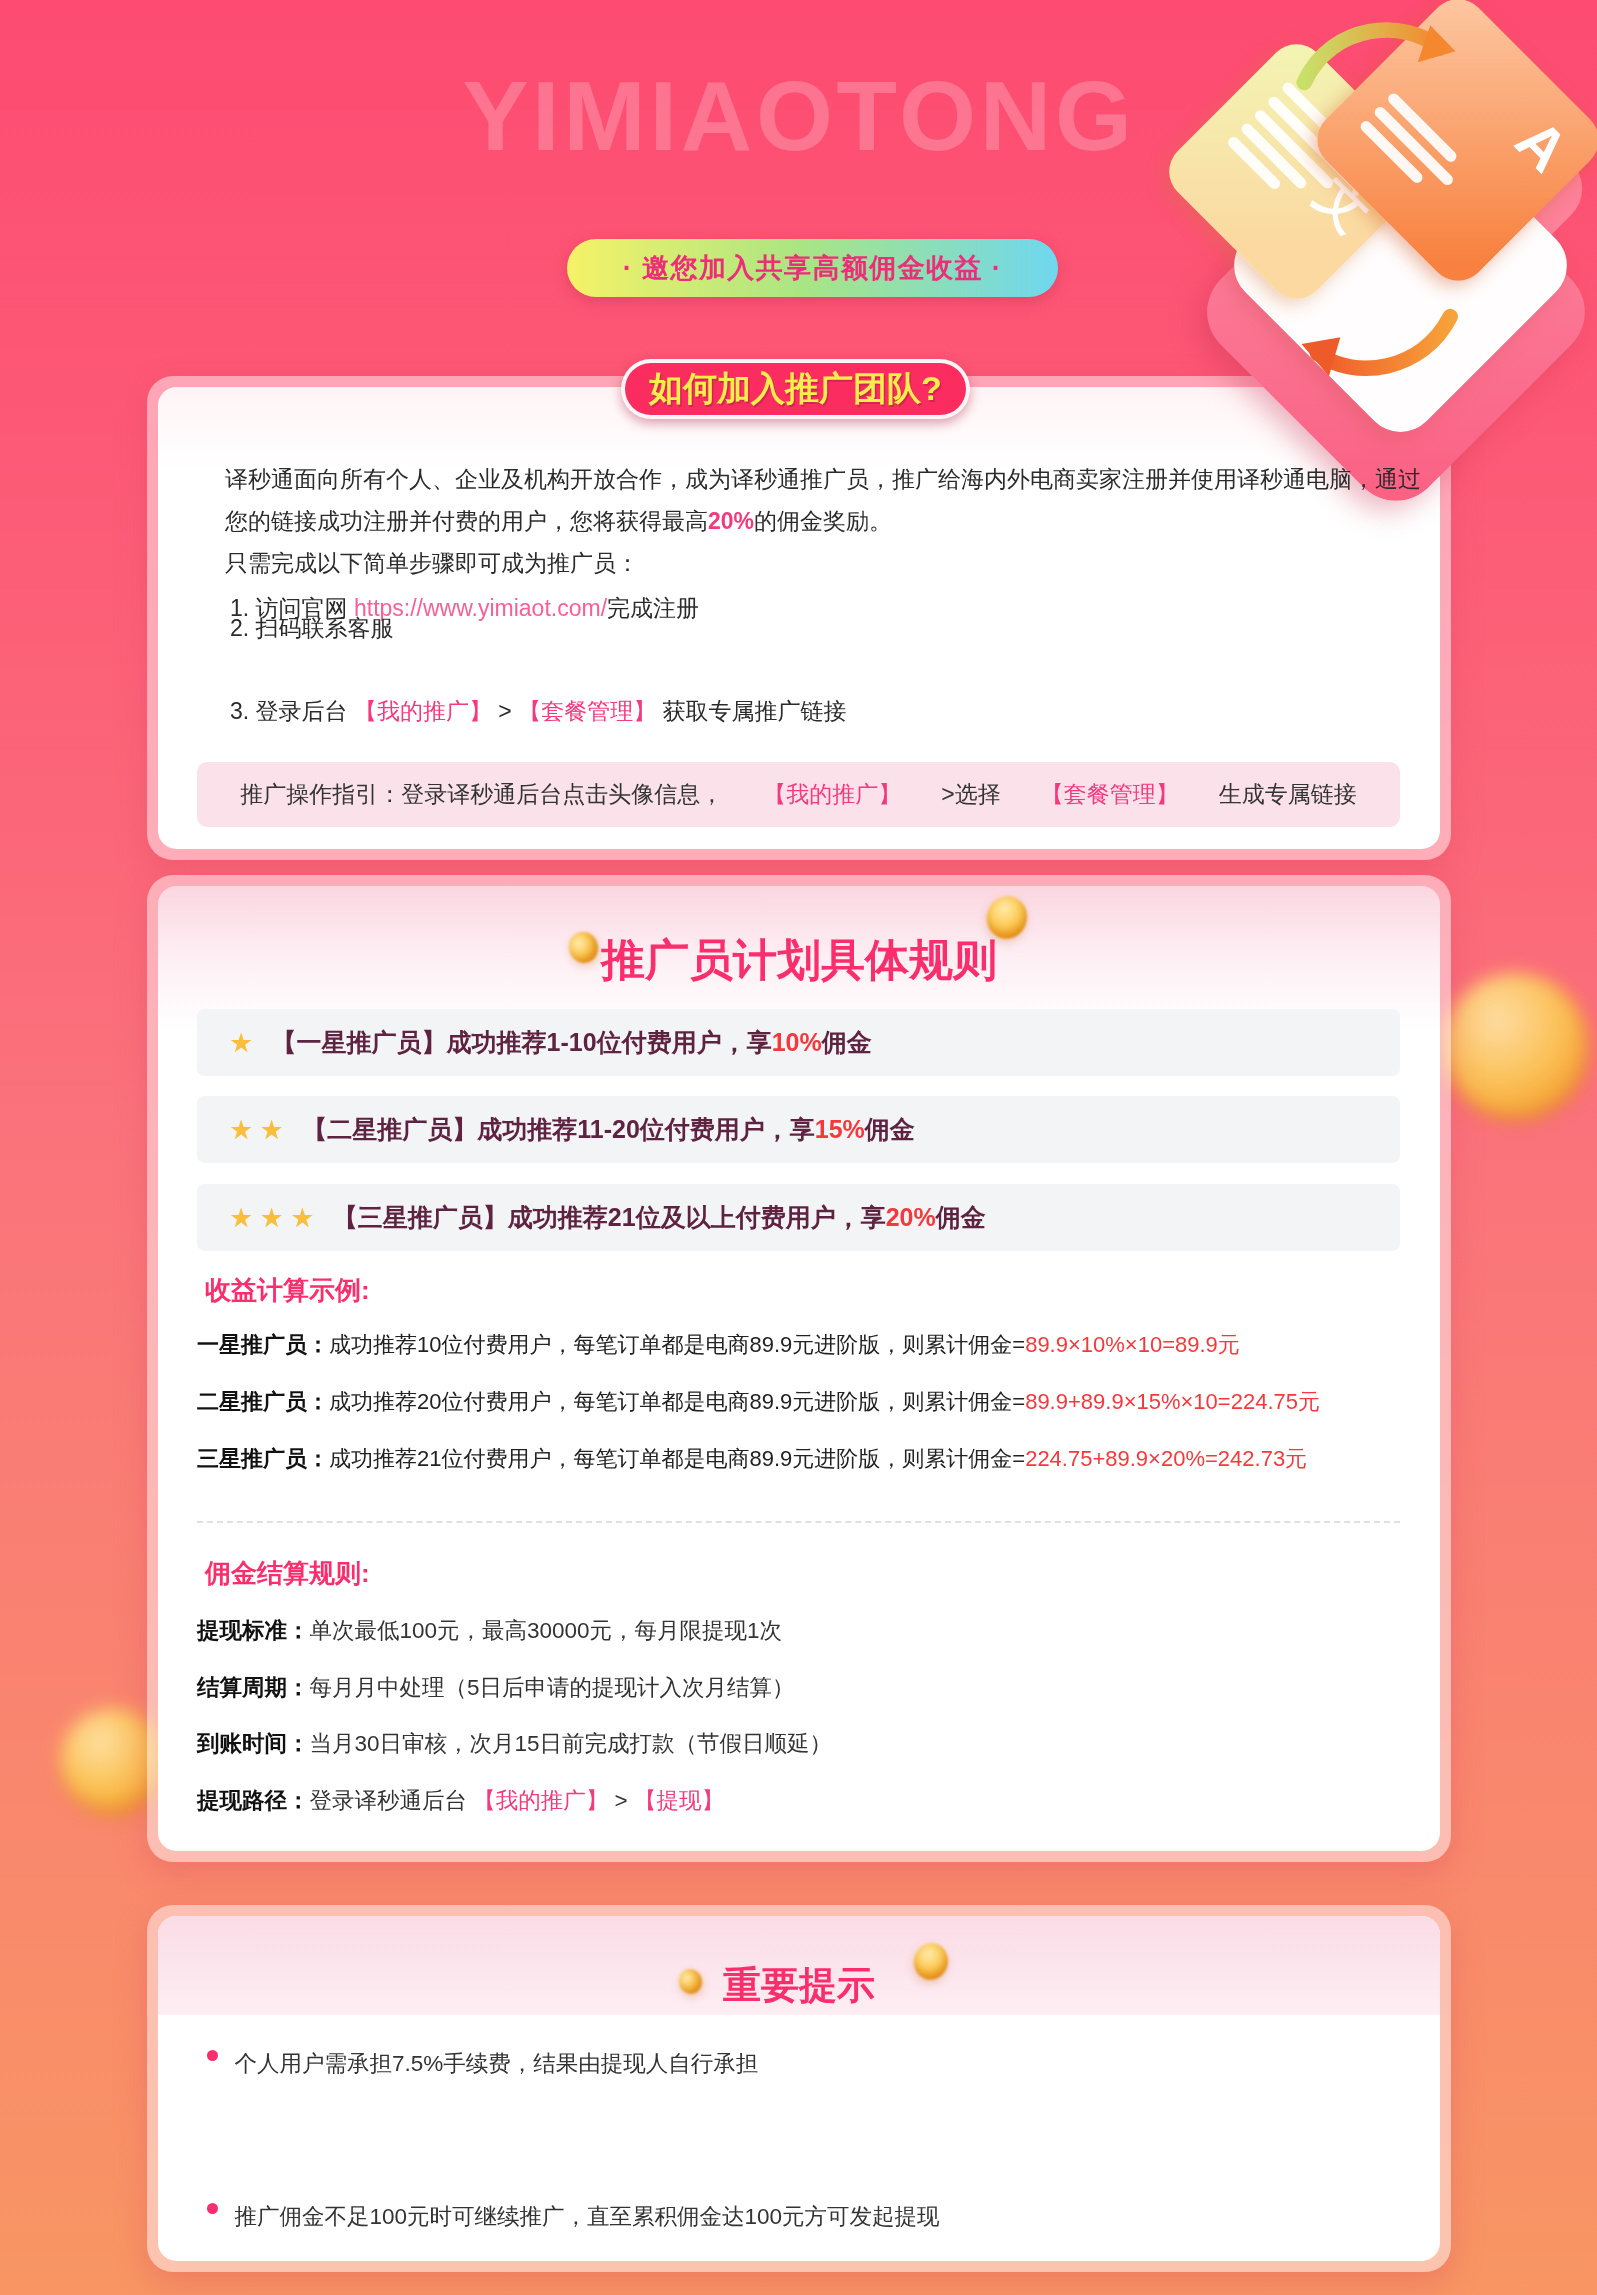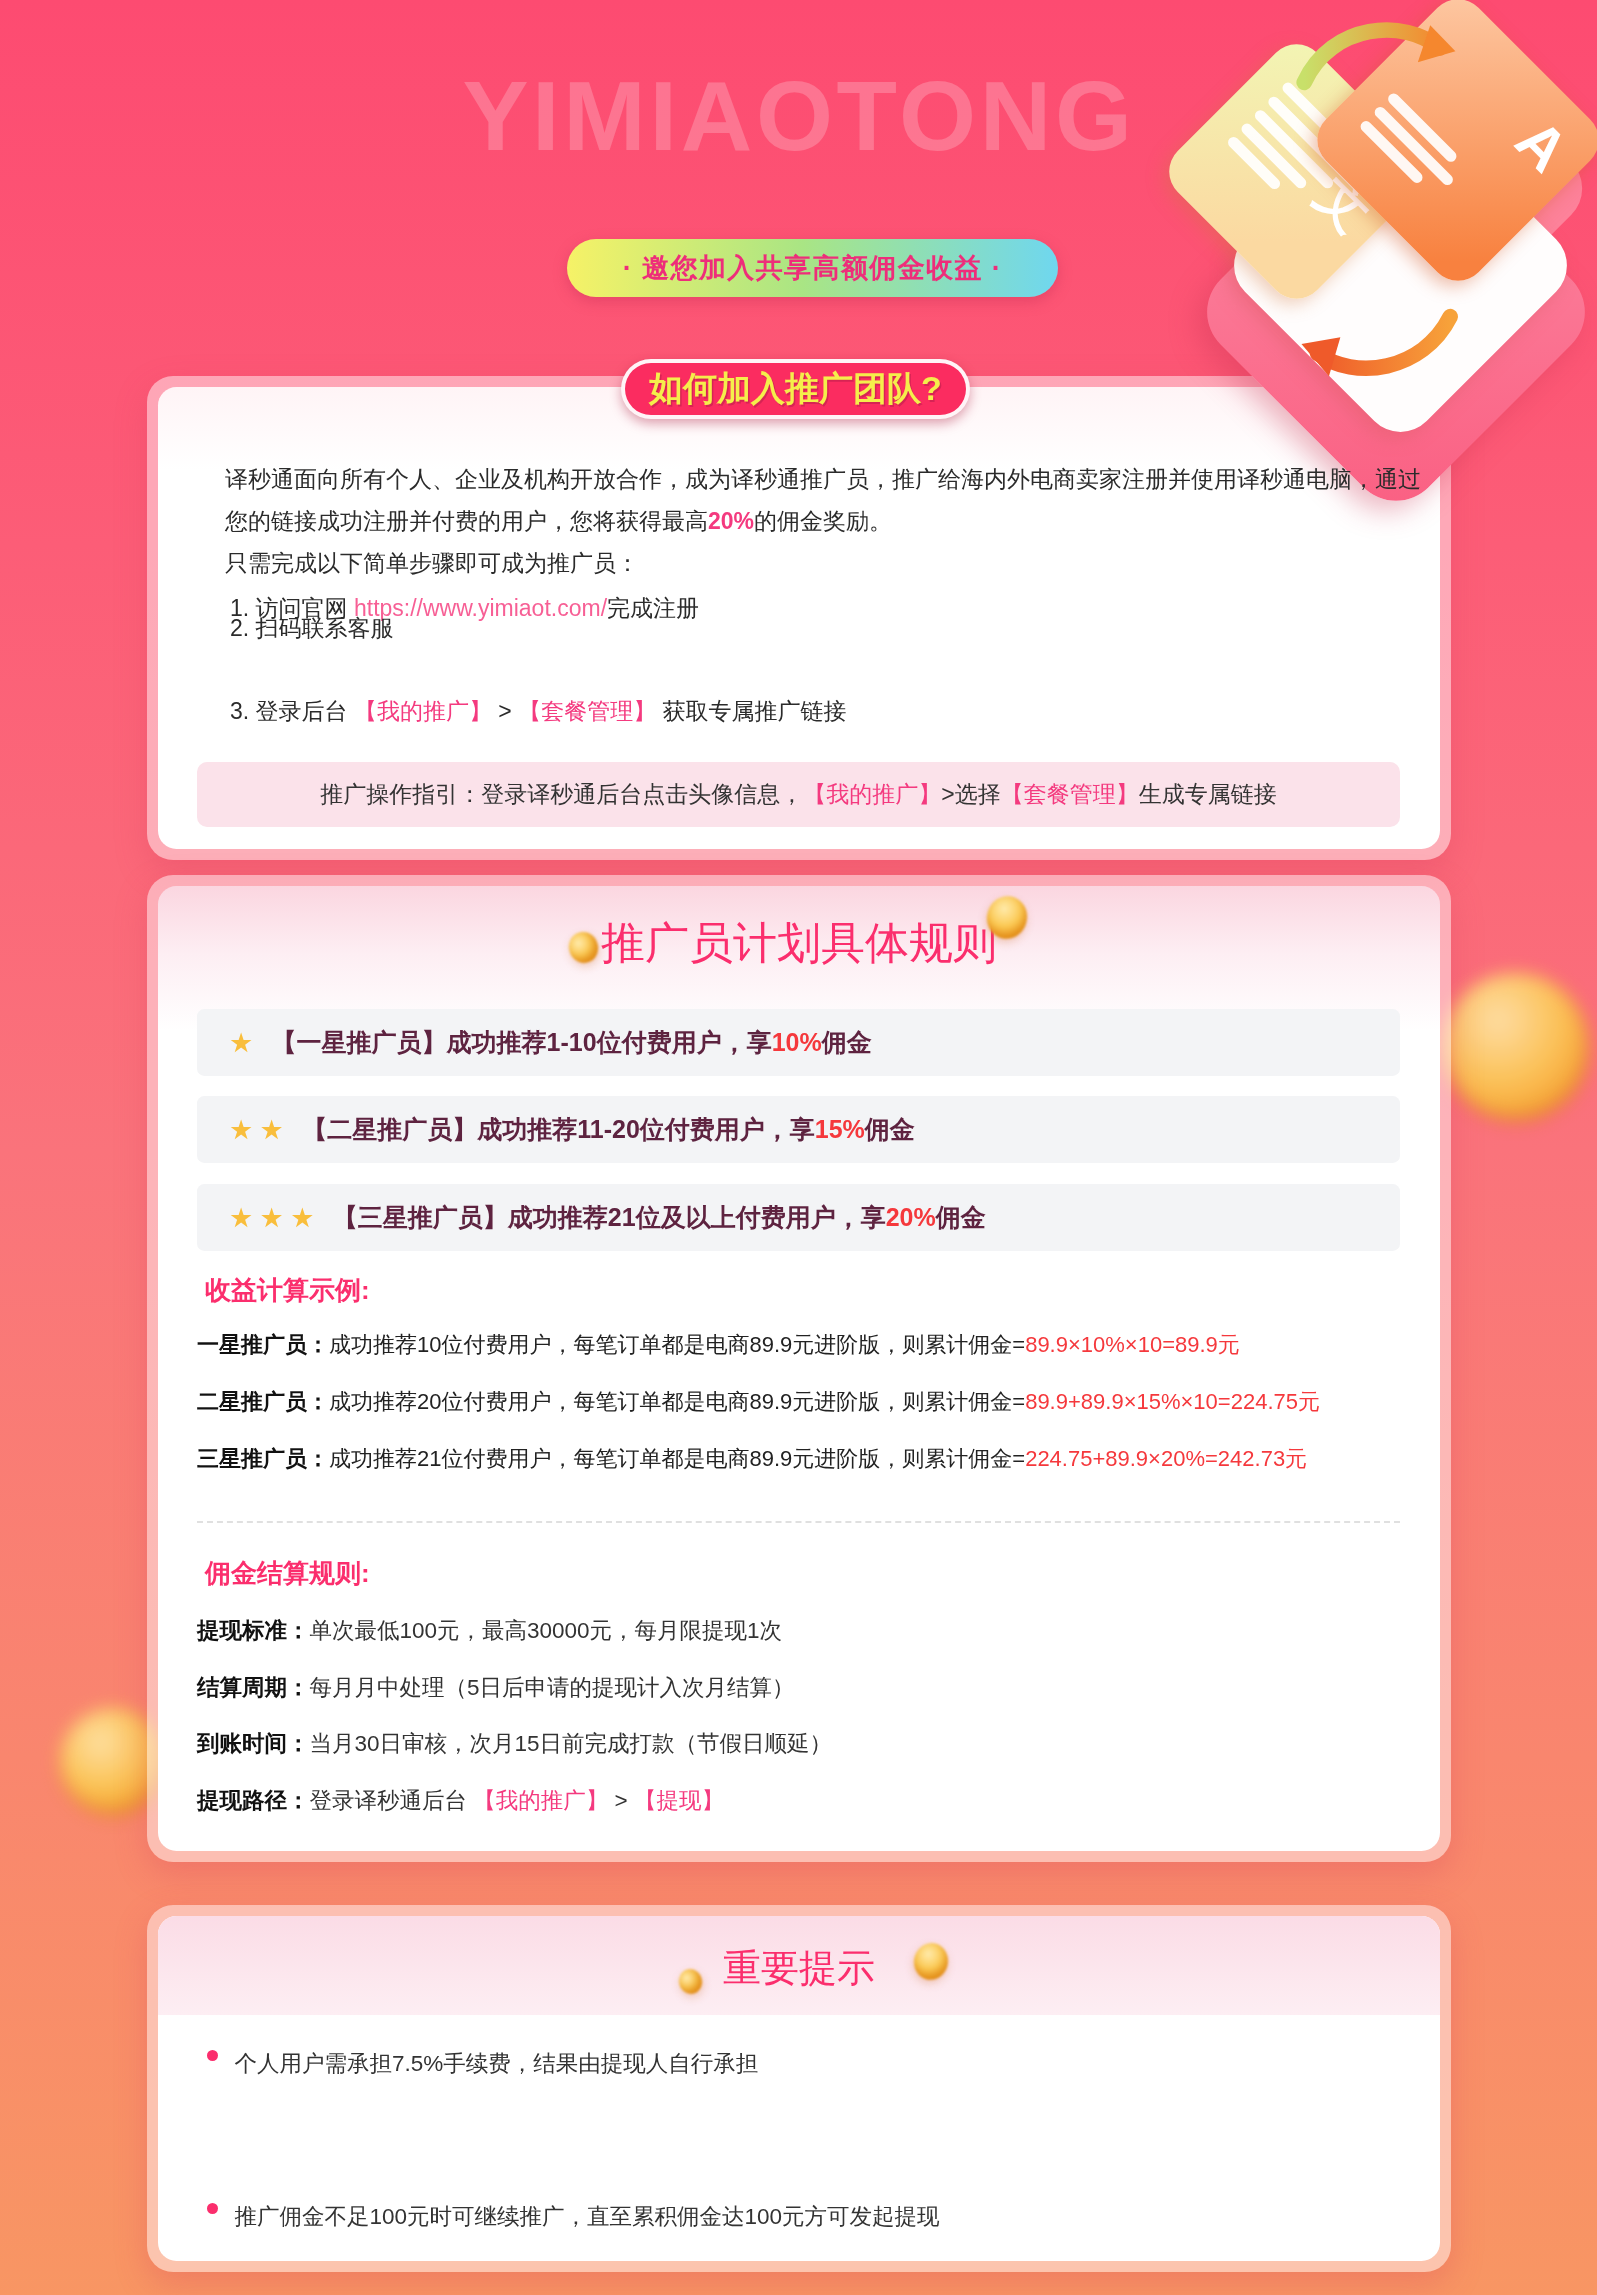--- a/index.html
+++ b/index.html
@@ -44,29 +44,29 @@
   .coin.soft{filter:blur(0.9px);}
 
   
   .wrap{left:147px;width:1304px;background:rgba(255,243,247,0.5);border-radius:26px;z-index:2;
         box-shadow:0 12px 32px rgba(215,60,95,0.28);}
   .inner{position:absolute;left:11px;top:11px;right:11px;bottom:11px;border-radius:18.4px;background:#ffffff;overflow:hidden;}
   .sec-badge{border-radius:32px;background:#fb2c60;border:4.6px solid rgba(255,255,255,0.95);z-index:5;
              display:flex;align-items:center;justify-content:center;box-sizing:border-box;
              font-weight:bold;color:#f5ee4b;box-shadow:0 4.6px 12px rgba(170,25,60,0.4);
              text-shadow:1.4px 1.8px 0 rgba(170,25,70,0.45);}
-  .sec-title{font-weight:normal;color:#fb2e6d;z-index:4;}
+  .sec-title{font-weight:bold;color:#fb2e6d;z-index:4;margin-top:17px;}
 
   .body-text{font-size:23px;color:#2b2b2b;z-index:4;}
   .hl{color:#f43a7f;}
   .lnk{color:#f75f95;text-decoration:none;}
   .red{color:#f5383c;}
 
   .note-box{left:197px;width:1203px;height:65px;border-radius:10px;background:#fbe2ea;z-index:4;
-            display:flex;align-items:center;justify-content:center;font-size:23px;color:#333;}
+            display:flex;align-items:center;justify-content:center;font-size:23px;color:#333;gap:40px;}
 
   .rule-row{left:197px;width:1203px;height:67px;background:#f3f4f6;border-radius:7.3px;z-index:4;
             display:flex;align-items:center;padding-left:32px;box-sizing:border-box;}
   .rule-star{font-size:27px;color:#f9be3c;letter-spacing:6.4px;margin-right:12px;}
   .rule-text{font-size:25px;font-weight:bold;color:#5e2340;white-space:nowrap;}
 
   .sub-title{font-size:26px;font-weight:bold;color:#fb2e6d;z-index:4;margin-left:8px;}
   .calc-line{left:197px;font-size:22px;color:#222;white-space:nowrap;z-index:4;}
   .calc-line b{font-weight:bold;color:#111;}
   .settle-line{left:197px;font-size:22.5px;color:#333;white-space:nowrap;z-index:4;}

